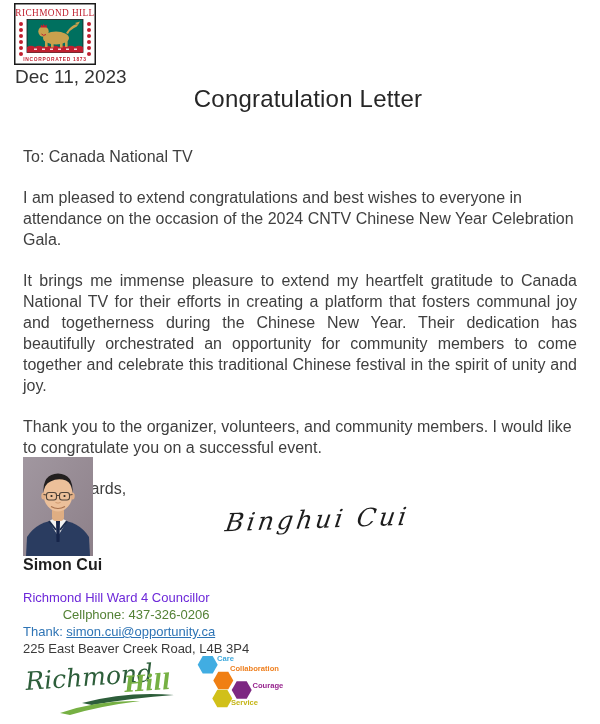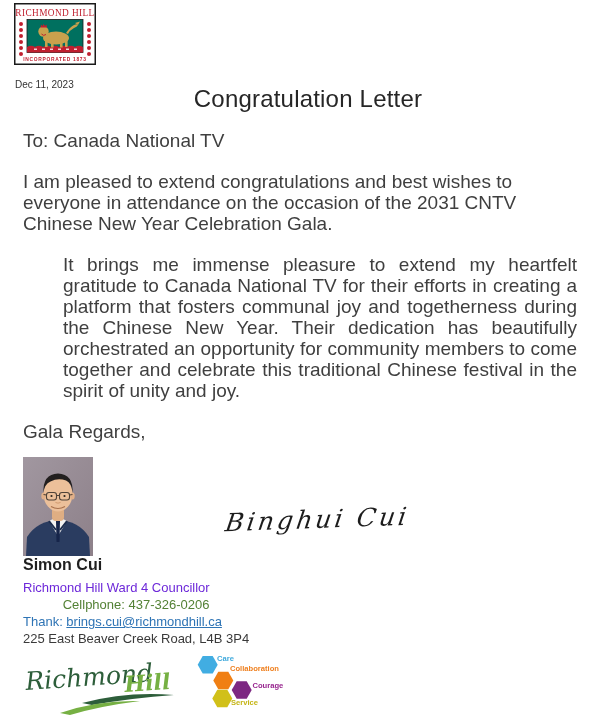--- a/index.html
+++ b/index.html
@@ -1,39 +1,39 @@
 <!DOCTYPE html>
 <html><head>
 <meta charset="utf-8">
 <style>
   * { margin:0; padding:0; box-sizing:border-box; }
   html,body { width:600px; height:724px; background:#ffffff; overflow:hidden; }
   body { font-family:"Liberation Sans", sans-serif; color:#3f3f3f; position:relative; }
 
   .crest { position:absolute; left:14px; top:3px; width:82px; height:62px; }
 
-  .date-line { position:absolute; left:15px; top:79px; font-size:10px; color:#333333; }
+  .date-line { position:absolute; left:15px; top:66px; font-size:19px; color:#333333; }
 
   .letter-title { position:absolute; top:85px; left:8px; width:600px; text-align:center;
                   font-size:24px; color:#262626; letter-spacing:0.2px; }
 
-  .letter-body { position:absolute; left:23px; top:130px; width:554px;
-                 font-size:19px; line-height:21px; color:#3f3f3f; }
+  .letter-body { position:absolute; left:23px; top:146px; width:554px;
+                 font-size:16px; line-height:21px; color:#3f3f3f; }
   .letter-body p { margin:0 0 20px 0; }
-  .letter-body p.justified { text-align:justify; text-justify:inter-word;margin-left:40px; }
+  .letter-body p.justified { text-align:justify; text-justify:inter-word; }
 
   .photo { position:absolute; left:23px; top:457px; width:70px; height:99px; display:block; }
 
   .script-signature { position:absolute; left:226px; top:505px; width:180px;
                       font-family:"DejaVu Serif", serif; font-style:italic;
                       font-size:25px; color:#1c1c1c; letter-spacing:3px;
                       transform:skewX(-10deg) rotate(-2deg); white-space:nowrap; }
 
   .sig-block { position:absolute; left:23px; top:554px; }
-  .sig-name { font-size:16px; font-weight:bold; color:#1f1f1f; line-height:21px; margin-bottom:4px; }
+  .sig-name { font-size:16px; font-weight:bold; color:#1f1f1f; line-height:21px; margin-bottom:14px; }
   .sig-line { font-size:13px; line-height:17px; }
   .sig-line a { text-decoration:underline; cursor:pointer; }
   .sig-address { color:#3a3a3a;text-align:center; }
 
   .footer-script-logo { position:absolute; left:22px; top:658px; width:158px; height:62px; }
   .footer-values-logo { position:absolute; left:195px; top:651px; width:100px; height:62px; }
 
   svg text { user-select:none; }
 </style>
 </head>
@@ -84,22 +84,23 @@
   </g>
   <text x="41" y="58" text-anchor="middle" font-family="Liberation Sans, sans-serif" font-size="4.9" font-weight="bold" fill="#c01f2f" letter-spacing="0.7">INCORPORATED 1873</text>
 </svg>
 
 <div class="date-line">Dec 11, 2023</div>
 
 <div class="letter-title">Congratulation Letter</div>
 
 <div class="letter-body">
   <p>To: Canada National TV</p>
-  <p>I am pleased to extend congratulations and best wishes to everyone in attendance on the occasion of the 2031 CNTV Chinese New Year Celebration Gala.</p>
+  <p>I am pleased to extend congratulations and best wishes to everyone in attendance on the occasion of the 2024 CNTV Chinese New Year Celebration Gala.</p>
   <p class="justified">It brings me immense pleasure to extend my heartfelt gratitude to Canada National TV for their efforts in creating a platform that fosters communal joy and togetherness during the Chinese New Year. Their dedication has beautifully orchestrated an opportunity for community members to come together and celebrate this traditional Chinese festival in the spirit of unity and joy.</p>
+  <p>Thank you to the organizer, volunteers, and community members. I would like to congratulate you on a successful event.</p>
   <p>Gala Regards,</p>
 </div>
 
 <svg class="photo" viewBox="0 0 70 99" xmlns="http://www.w3.org/2000/svg">
   <defs>
     <linearGradient id="pbg" x1="0" y1="0" x2="1" y2="1">
       <stop offset="0" stop-color="#a197a0"></stop>
         <stop offset="1" stop-color="#8d8089"></stop>
     </linearGradient>
   </defs>
@@ -127,21 +128,21 @@
   <path d="M32.5 45.5 Q35 46.8 37.5 45.5" stroke="#c98f63" stroke-width="0.8" fill="none"></path>
 </svg>
 
 <div class="script-signature">Binghui Cui</div>
 
 <div class="sig-block">
   <div class="sig-name">Simon Cui</div>
   <div class="sig-line" style="color: #6d28d9;">Richmond Hill Ward 4 Councillor</div>
   <div class="sig-line" style="color: rgb(83, 129, 53); text-align: center;">Cellphone: 437-326-0206</div>
   <div class="sig-line" style="color: rgb(46, 116, 181);">
-    <span>Thank: </span><a style="color: rgb(46, 116, 181);">brings.cui@richmondhill.ca</a>
+    <span>Thank: </span><a style="color: rgb(46, 116, 181);">simon.cui@opportunity.ca</a>
   </div>
   <div class="sig-line sig-address">225 East Beaver Creek Road, L4B 3P4</div>
 </div>
 
 <svg class="footer-script-logo" viewBox="0 0 158 62" xmlns="http://www.w3.org/2000/svg">
   <text x="4" y="32" font-family="DejaVu Serif, serif" font-style="italic" font-size="25" fill="#2d5e3a" transform="rotate(-4 4 32)">Richmond</text>
   <text x="103" y="34" font-family="DejaVu Serif, serif" font-style="italic" font-weight="bold" font-size="22" fill="#76b043" transform="rotate(-4 103 34)">Hill</text>
   <path d="M60 45 Q105 33 152 37 Q110 40 70 47 Z" fill="#2d5e3a"></path>
   <path d="M38 55 Q75 42 118 43 Q78 48 48 57 Z" fill="#76b043"></path>
 </svg>

